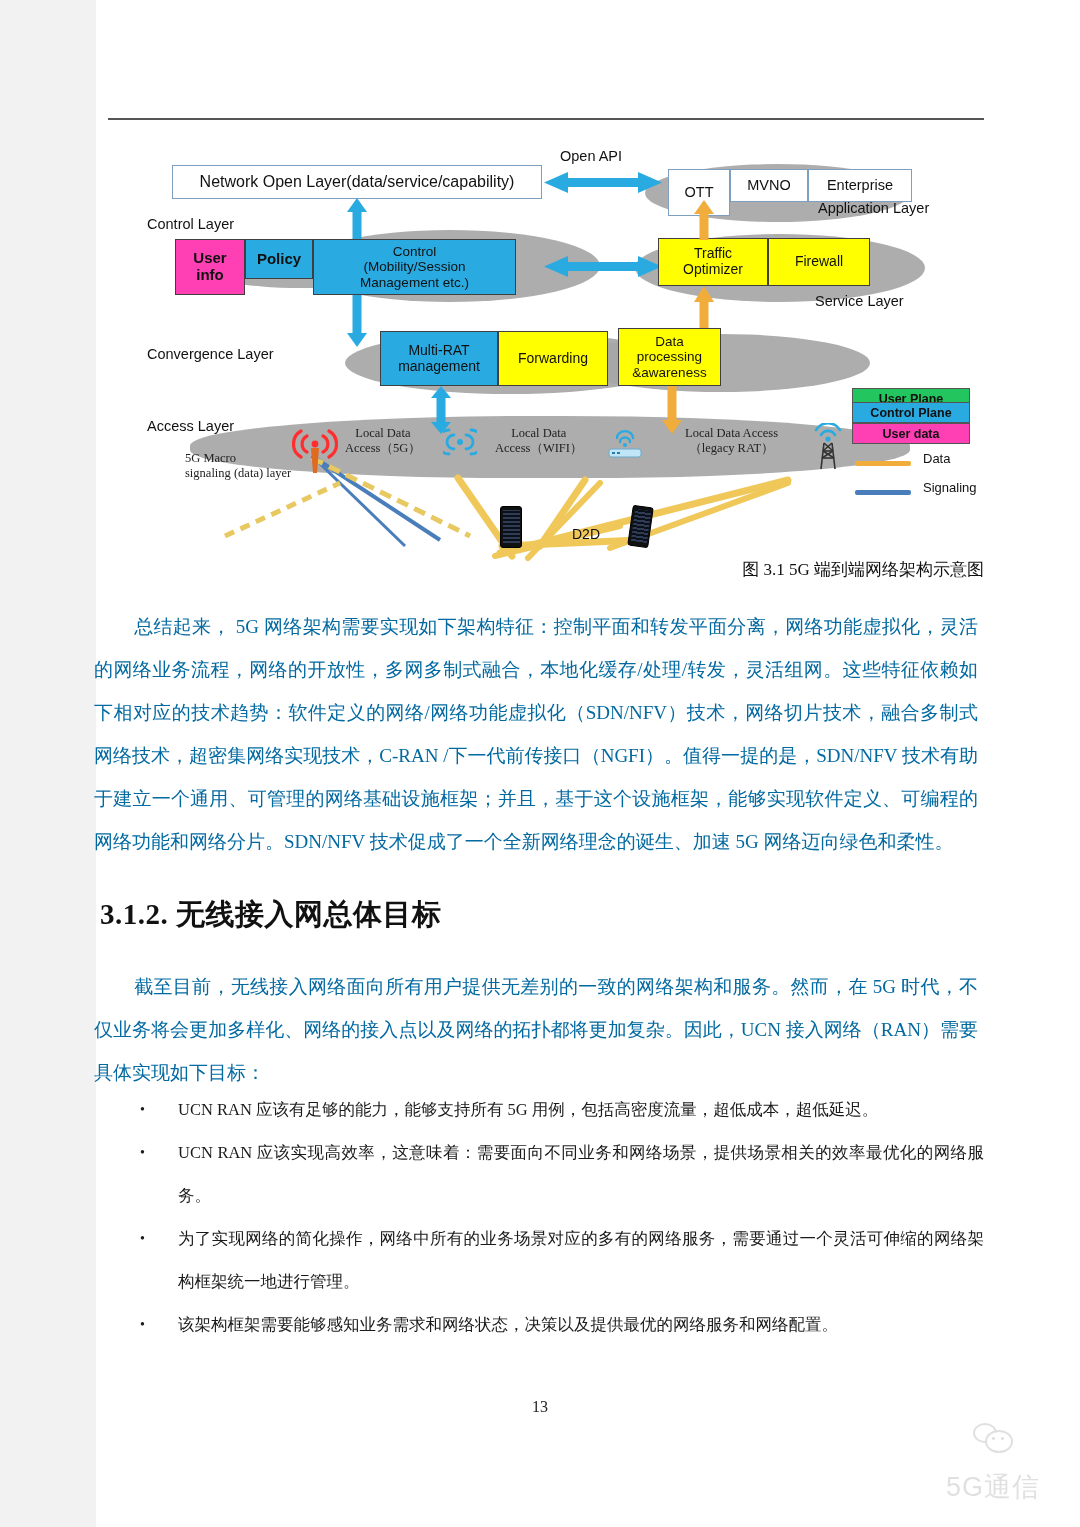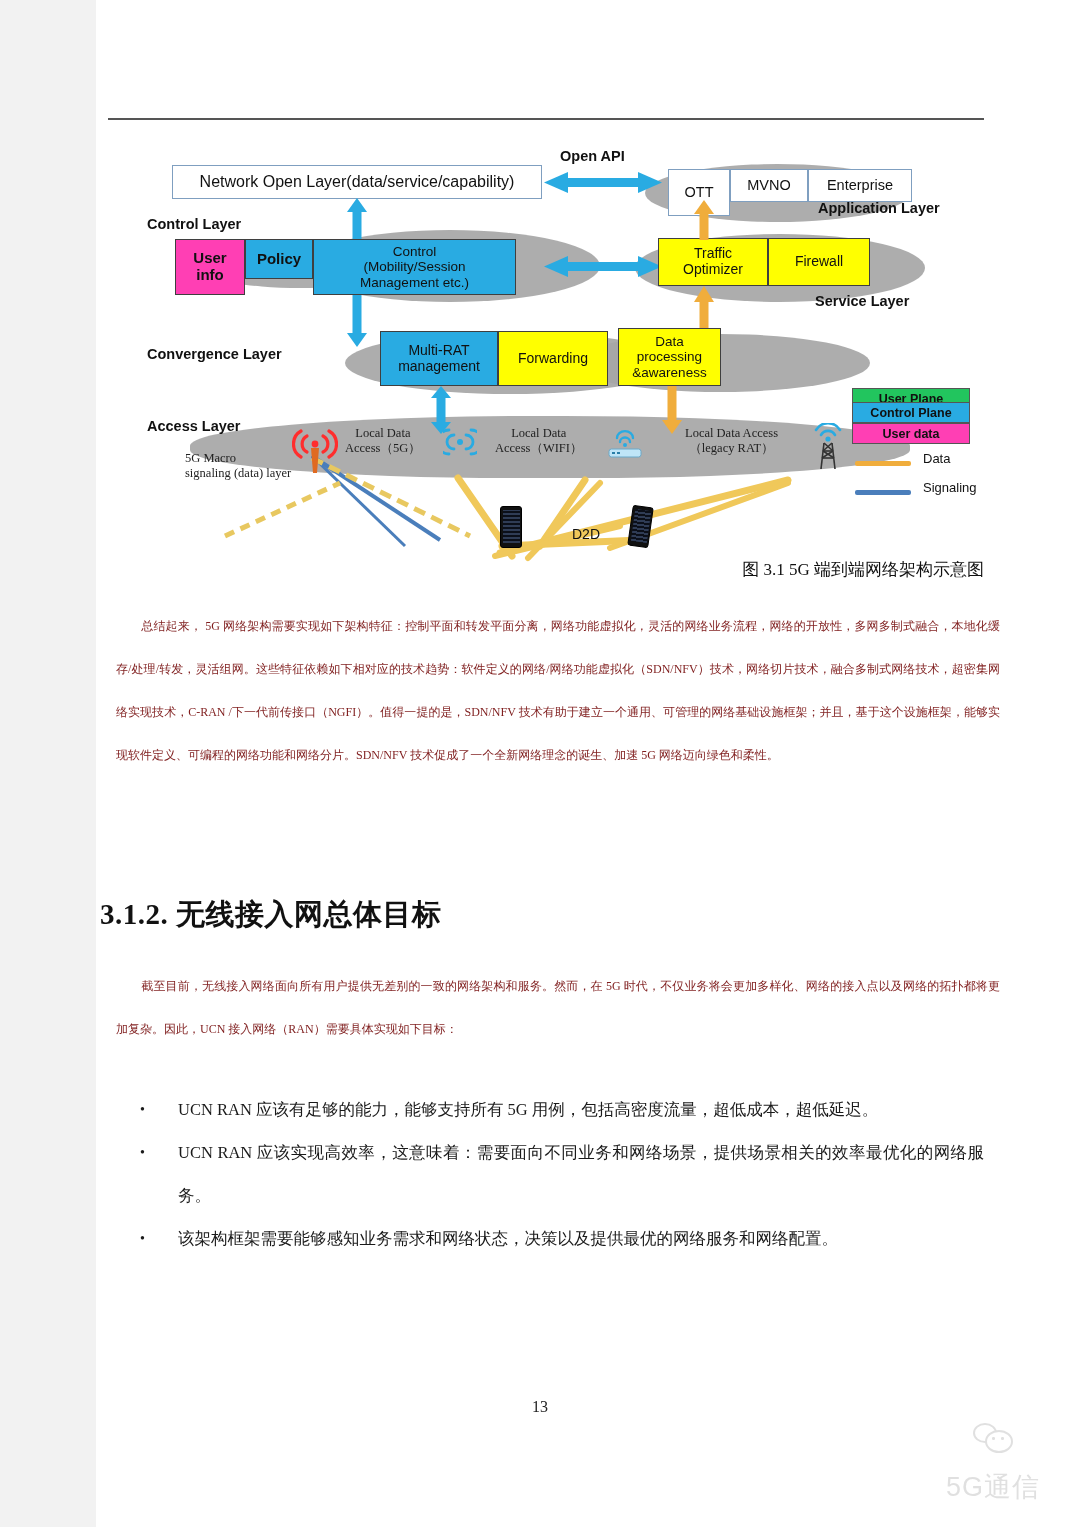--- a/index.html
+++ b/index.html
@@ -129,21 +129,21 @@
     color: #111;
   }
   .box.blue { background: #29abe2; }
   .box.yellow { background: #ffff00; }
   .box.pink { background: #ff3fb4; }
   .box.white { background: #ffffff; border-color: #7f9fc0; }
 
   .layer-label {
     position: absolute;
     font-family: "Liberation Sans", "DejaVu Sans", sans-serif;
-    font-weight: bold;
+    font-weight: normal;
     font-size: 14.5px;
     color: #111;
     white-space: nowrap;
   }
   .small-serif {
     position: absolute;
     font-family: "Liberation Serif", "DejaVu Serif", serif;
     font-size: 12.5px;
     color: #222;
     text-align: center;
@@ -208,26 +208,26 @@
     text-align: right;
     font-family: "Liberation Serif", "DejaVu Serif", serif;
     font-weight: normal;
     font-size: 17px;
     color: #111;
   }
 
   
   .body-text {
     position: absolute;
-    left: 116px;
+    left: 94px;
     width: 884px;
     font-family: "Liberation Serif", "DejaVu Serif", serif;
-    font-size: 12px;
+    font-size: 19px;
     line-height: 43px;
-    color: #7f1d1d;
+    color: #0369a1;
     text-align: justify;
     text-justify: inter-ideograph;
   }
   .body-text .indent { display: inline-block; width: 2.1em; }
 
   .section-heading {
     position: absolute;
     left: 100px;
     top: 895px;
     font-family: "Liberation Serif", "DejaVu Serif", serif;
@@ -556,20 +556,23 @@
   <div class="body-text" style="top:965px;"><span class="indent"></span><span>截至目前，无线接入网络面向所有用户提供无差别的一致的网络架构和服务。然而，在 5G 时代，不仅业务将会更加多样化、网络的接入点以及网络的拓扑都将更加复杂。因此，UCN 接入网络（RAN）需要具体实现如下目标：</span></div>
 
   <div class="bullets">
     <div class="bullet-item">
       <span>UCN RAN 应该有足够的能力，能够支持所有 5G 用例，包括高密度流量，超低成本，超低延迟。</span>
     </div>
     <div class="bullet-item">
       <span>UCN RAN 应该实现高效率，这意味着：需要面向不同业务和网络场景，提供场景相关的效率最优化的网络服务。</span>
     </div>
     <div class="bullet-item">
+      <span>为了实现网络的简化操作，网络中所有的业务场景对应的多有的网络服务，需要通过一个灵活可伸缩的网络架构框架统一地进行管理。</span>
+    </div>
+    <div class="bullet-item">
       <span>该架构框架需要能够感知业务需求和网络状态，决策以及提供最优的网络服务和网络配置。</span>
     </div>
   </div>
 
   <div class="page-number">13</div>
 
   <div class="watermark">
     <div class="wm-icon">
       <div class="b1"></div>
       <div class="b2"></div>

